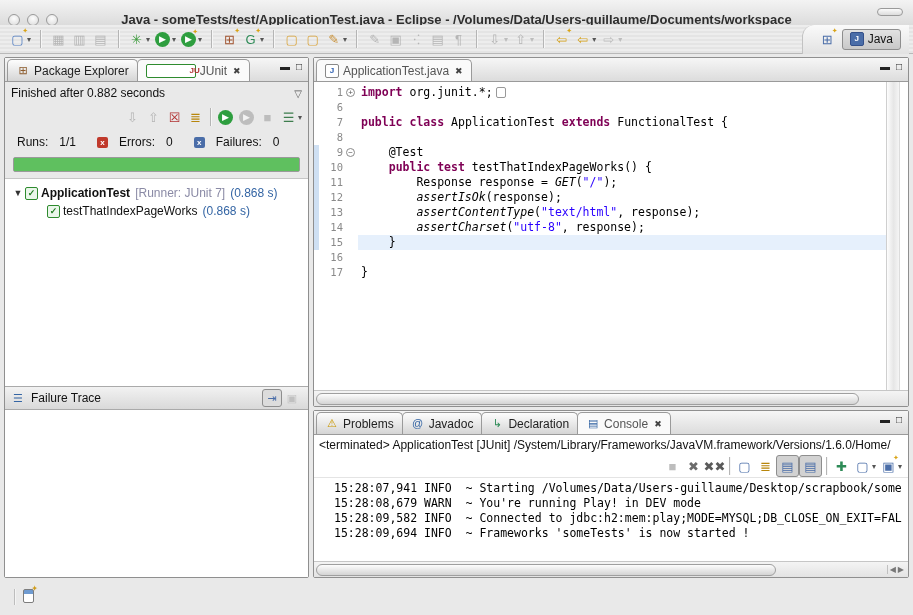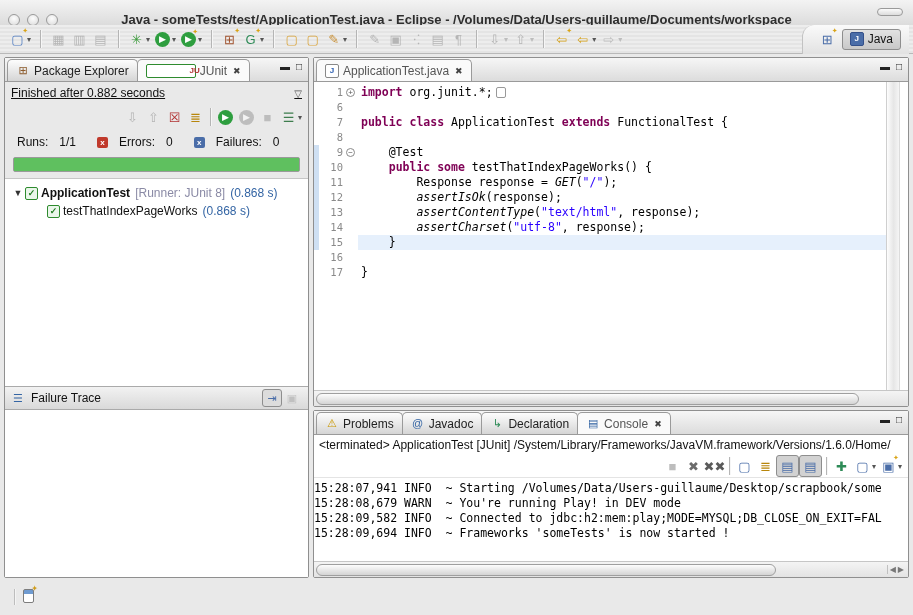--- a/index.html
+++ b/index.html
@@ -95,21 +95,21 @@
   .winbtn { font-size:10px; color:#222; line-height:1; }
   .icon {
     display:inline-flex; align-items:center; justify-content:center;
     width:14px; height:14px; font-size:11px; line-height:1; flex:0 0 auto;
   }
   .icon.boxed { border:1px solid #888; border-radius:2px; background:#fff; font-size:8px; font-weight:bold; }
   
   #left-view { left:4px; top:57px; width:305px; height:521px; background:#e9e9e9; }
   #finished-row {
     flex:0 0 22px; display:flex; align-items:center; padding:0 6px;
-    font-size:12px; color:#111;text-decoration:underline;
+    font-size:12px; color:#111;
   }
   #finished-row .spacer { flex:1; }
   #view-menu-arrow { font-size:10px; color:#555; }
   #junit-toolbar {
     flex:0 0 26px; display:flex; align-items:center; justify-content:flex-end; padding:0 4px;
   }
   #counts-row {
     flex:0 0 24px; display:flex; align-items:center; gap:11px; padding:0 12px; font-size:12px;
   }
   #counts-row .cnt-label { color:#111; }
@@ -183,21 +183,21 @@
   
   #console-view { left:313px; top:410px; width:596px; height:168px; }
   #console-status {
     flex:0 0 20px; display:flex; align-items:center; padding:0 5px;
     font-size:12px; color:#111; background:#fff; white-space:nowrap; overflow:hidden;
   }
   #console-toolbar {
     flex:0 0 22px; display:flex; align-items:center; justify-content:flex-end;
     background:#fff; padding:0 4px;
   }
-  #console-lines { flex:1; background:#fff; border-top:1px solid #e4e4e4; padding:3px 0; overflow:hidden; }
+  #console-lines { flex:1; background:#fff; border-top:1px solid #e4e4e4; padding:3px 20px; overflow:hidden; }
   .con-line { font-family:"DejaVu Sans Mono", monospace; font-size:11.5px; line-height:15px; white-space:pre; color:#000; }
   
   #statusbar {
     position:absolute; left:0; top:584px; width:913px; height:31px;
     display:flex; align-items:flex-start; padding:5px 0 0 14px;
   }
   #fastview-ico {
     width:11px; height:14px; border:1px solid #7d7d7d; border-radius:2px;
     background:linear-gradient(#6f9bd1 0 4px, #fff 4px);
     position:relative;
@@ -395,21 +395,21 @@
     <div id="progress-row">
       <div id="progress-track">
         <div id="progress-fill" style="background: rgb(95, 192, 95);"></div>
       </div>
     </div>
     <div id="test-tree">
         <div class="tree-row suite" style="padding-left: 6px;">
           <span class="twisty">▼</span>
           <span class="tree-ico">✓</span>
           <span class="t-name">ApplicationTest</span>
-          <span class="t-meta">[Runner: JUnit 8]</span>
+          <span class="t-meta">[Runner: JUnit 7]</span>
           <span class="t-time">(0.868 s)</span>
         </div>
         <div class="tree-row" style="padding-left: 28px;">
           <span class="twisty"></span>
           <span class="tree-ico">✓</span>
           <span class="t-name">testThatIndexPageWorks</span>
           <span class="t-time">(0.868 s)</span>
         </div>
       </div>
     <div id="failure-header">
@@ -433,21 +433,21 @@
         <span class="winbtn">□</span>
       </div>
     </div>
     <div id="editor-content">
       <div id="code-area">
           <div class="code-row"><span class="ruler"></span><span class="lnum">1</span><span class="fold"><span class="fold-dot">+</span></span><span class="codetxt"><span class="seg-kw">import</span><span class="seg-pl"> org.junit.*;</span><span class="seg-fb"></span></span></div>
           <div class="code-row"><span class="ruler"></span><span class="lnum">6</span><span class="fold"></span><span class="codetxt"></span></div>
           <div class="code-row"><span class="ruler"></span><span class="lnum">7</span><span class="fold"></span><span class="codetxt"><span class="seg-kw">public</span><span class="seg-pl"> </span><span class="seg-kw">class</span><span class="seg-pl"> ApplicationTest </span><span class="seg-kw">extends</span><span class="seg-pl"> FunctionalTest {</span></span></div>
           <div class="code-row"><span class="ruler"></span><span class="lnum">8</span><span class="fold"></span><span class="codetxt"></span></div>
           <div class="code-row"><span class="ruler strip"></span><span class="lnum">9</span><span class="fold"><span class="fold-dot">−</span></span><span class="codetxt"><span class="seg-pl">    @Test</span></span></div>
-          <div class="code-row"><span class="ruler strip"></span><span class="lnum">10</span><span class="fold"></span><span class="codetxt"><span class="seg-pl">    </span><span class="seg-kw">public</span><span class="seg-pl"> </span><span class="seg-kw">some</span><span class="seg-pl"> testThatIndexPageWorks() {</span></span></div>
+          <div class="code-row"><span class="ruler strip"></span><span class="lnum">10</span><span class="fold"></span><span class="codetxt"><span class="seg-pl">    </span><span class="seg-kw">public</span><span class="seg-pl"> </span><span class="seg-kw">test</span><span class="seg-pl"> testThatIndexPageWorks() {</span></span></div>
           <div class="code-row"><span class="ruler strip"></span><span class="lnum">11</span><span class="fold"></span><span class="codetxt"><span class="seg-pl">        Response response = </span><span class="seg-it">GET</span><span class="seg-pl">(</span><span class="seg-st">"/"</span><span class="seg-pl">);</span></span></div>
           <div class="code-row"><span class="ruler strip"></span><span class="lnum">12</span><span class="fold"></span><span class="codetxt"><span class="seg-pl">        </span><span class="seg-it">assertIsOk</span><span class="seg-pl">(response);</span></span></div>
           <div class="code-row"><span class="ruler strip"></span><span class="lnum">13</span><span class="fold"></span><span class="codetxt"><span class="seg-pl">        </span><span class="seg-it">assertContentType</span><span class="seg-pl">(</span><span class="seg-st">"text/html"</span><span class="seg-pl">, response);</span></span></div>
           <div class="code-row"><span class="ruler strip"></span><span class="lnum">14</span><span class="fold"></span><span class="codetxt"><span class="seg-pl">        </span><span class="seg-it">assertCharset</span><span class="seg-pl">(</span><span class="seg-st">"utf-8"</span><span class="seg-pl">, response);</span></span></div>
           <div class="code-row cur"><span class="ruler strip"></span><span class="lnum">15</span><span class="fold"></span><span class="codetxt"><span class="seg-pl">    }</span></span></div>
           <div class="code-row"><span class="ruler"></span><span class="lnum">16</span><span class="fold"></span><span class="codetxt"></span></div>
           <div class="code-row"><span class="ruler"></span><span class="lnum">17</span><span class="fold"></span><span class="codetxt"><span class="seg-pl">}</span></span></div>
         </div>
       <div class="vscroll"></div>
       <div class="overview-ruler"></div>

